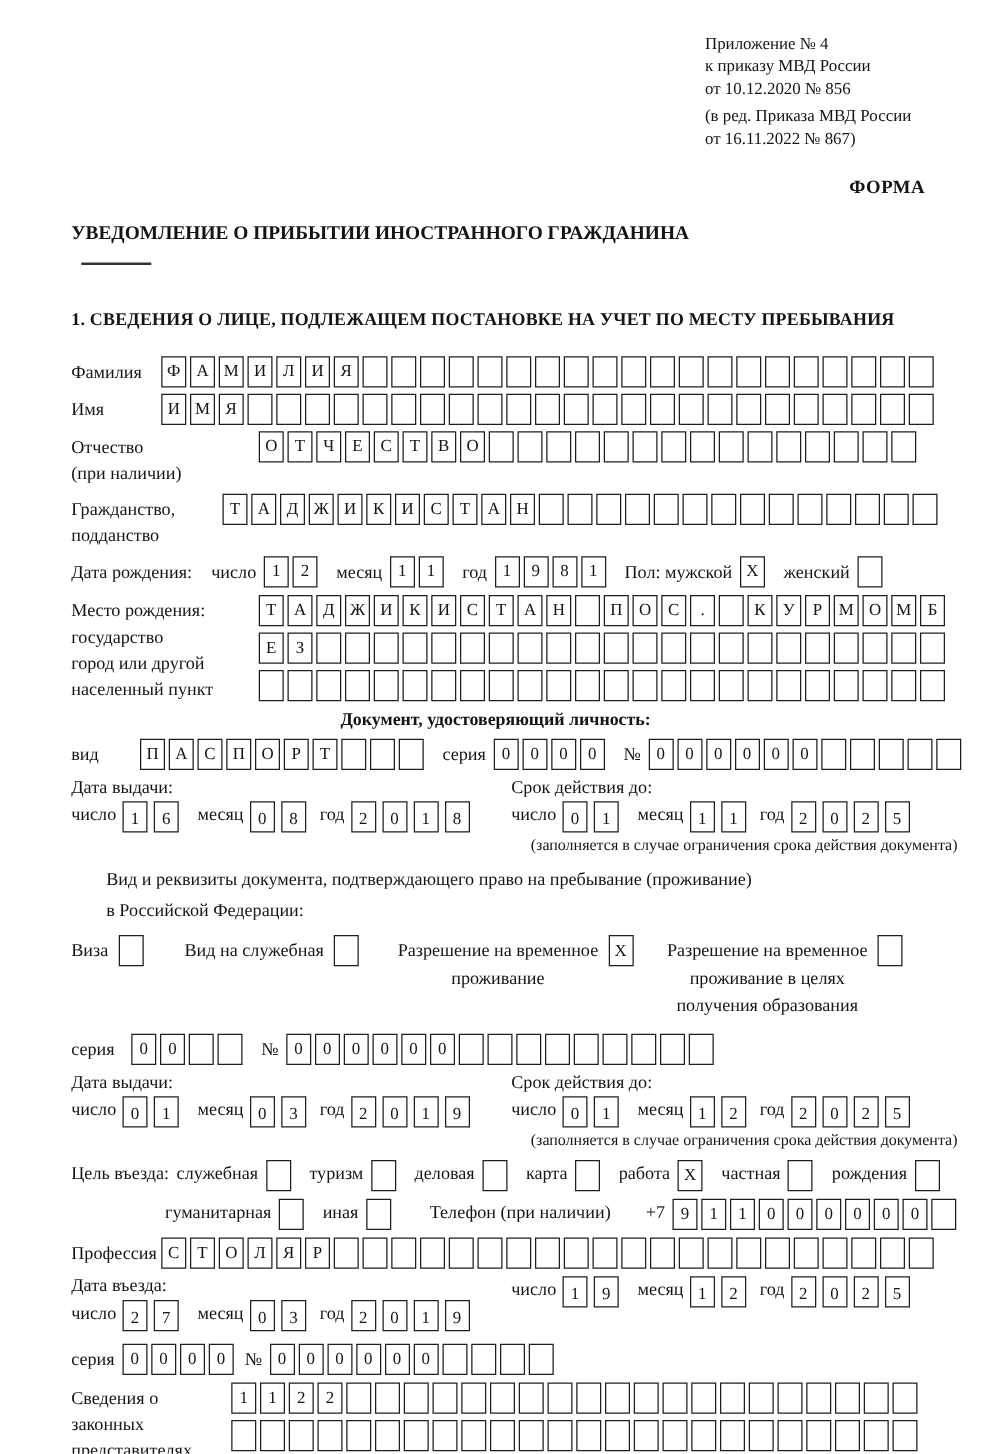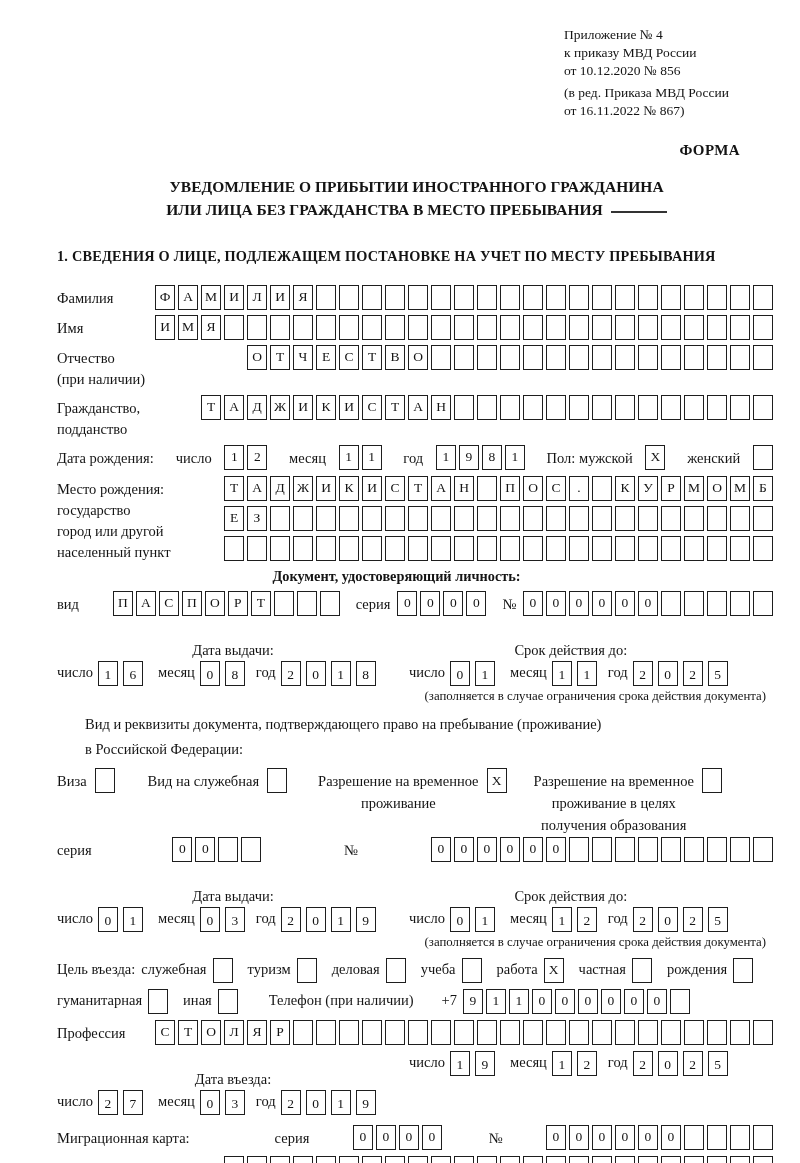--- a/index.html
+++ b/index.html
@@ -6,50 +6,50 @@
   body{width:800px;height:1163px;overflow:hidden;color:#141414;
        font-family:"Liberation Serif","DejaVu Serif",serif;}
   .page{box-sizing:border-box;width:800px;height:1163px;padding:26px 24px 0 57px;}
 
   
   .appendix{width:200px;margin-left:auto;margin-right:12px;font-size:13.5px;line-height:1.32;}
   .appendix .ed{margin-top:5px;}
   .forma{font-weight:bold;font-size:15px;text-align:right;margin:22px 36px 0 0;letter-spacing:.4px;}
 
   
-  .title{margin-top:16px;text-align:center;font-weight:bold;font-size:15.5px;line-height:1.5;}
+  .title{margin-top:16px;font-weight:bold;font-size:15.5px;line-height:1.5;}
   .blank-line{display:inline-block;width:56px;border-bottom:2px solid #333;margin-left:8px;transform:translateY(-2px);}
 
   .section-h{margin-top:26px;margin-bottom:20px;font-weight:bold;font-size:14.3px;letter-spacing:.2px;}
 
   
-  .row{display:flex;align-items:flex-start;margin-bottom:5px;font-size:14.5px;line-height:1.45;justify-content:space-between;}
+  .row{display:flex;align-items:flex-start;margin-bottom:5px;font-size:14.5px;line-height:1.45;}
   .lbl{flex:none;padding-top:3px;}
   .prelines{white-space:pre-line;}
   .cells{display:flex;flex:none;}
   .cell{box-sizing:border-box;flex:none;width:20px;height:25px;margin-right:3px;
         border:1.6px solid #1e1e1e;display:inline-flex;align-items:center;justify-content:center;
         font-size:13.5px;background:#fff;}
   .stack{display:flex;flex-direction:column;gap:5px;}
   .sub{flex:none;padding-top:3px;margin:0 6px 0 12px;}
   .sub.first{margin-left:0;}
   .center-b{text-align:center;font-weight:bold;font-size:14.3px;margin:4px 40px 6px 0;}
 
   
   .daterow{display:flex;margin-top:6px;font-size:14.5px;}
   .dategroup{flex:none;}
-  .dg-title{text-align:center;margin-bottom:2px;margin-top:20px;}
+  .dg-title{text-align:left;margin-bottom:2px;}
   .dg-row{display:flex;align-items:flex-start;}
   .dg-row span{padding-top:3px;margin-right:5px;}
   .note-right{text-align:right;font-size:12.8px;margin:3px 10px 8px 0;}
 
   .para{font-size:14.5px;line-height:1.75;margin-top:4px;margin-left:28px;}
 
   
-  .optrow{display:flex;align-items:flex-start;margin-top:6px;font-size:14.5px;}
+  .optrow{display:flex;align-items:flex-start;margin-top:6px;margin-bottom:10px;font-size:14.5px;}
   .opt{display:flex;align-items:flex-start;}
   .opt .olabel{padding-top:3px;text-align:center;line-height:1.5;}
   .opt .cells{margin-left:8px;}
 
   
   .purline{display:flex;align-items:flex-start;font-size:14.5px;margin-bottom:6px;flex-wrap:nowrap;}
   .purline .plabel{padding-top:3px;margin-right:6px;}
   .purline .gap{width:12px;flex:none;}
 </style>
 </head>
@@ -61,21 +61,21 @@
     <div>Приложение № 4</div>
     <div>к приказу МВД России</div>
     <div>от 10.12.2020 № 856</div>
     <div class="ed">(в ред. Приказа МВД России</div>
     <div>от 16.11.2022 № 867)</div>
   </div>
   <div class="forma">ФОРМА</div>
 
   <div class="title">
     <div>УВЕДОМЛЕНИЕ О ПРИБЫТИИ ИНОСТРАННОГО ГРАЖДАНИНА</div>
-    <div><span>ИЛИ ЛИЦА БЕЗ ГРАЖДАНСТВА В МЕСТО ПРЕБЫВАНИЯ</span><span class="blank-line"></span></div>
+    <div><span class="blank-line"></span></div>
   </div>
 
   <div class="section-h">1. СВЕДЕНИЯ О ЛИЦЕ, ПОДЛЕЖАЩЕМ ПОСТАНОВКЕ НА УЧЕТ ПО МЕСТУ ПРЕБЫВАНИЯ</div>
 
   <div class="row">
     <span class="lbl" style="width:72px">Фамилия</span>
     <div class="cells">
         <span class="cell">Ф</span>
         <span class="cell">А</span>
         <span class="cell">М</span>
@@ -524,42 +524,42 @@
     <span class="plabel">туризм</span>
     <div class="cells">
         <span class="cell"></span>
       </div>
       <span class="gap"></span>
     <span class="plabel">деловая</span>
     <div class="cells">
         <span class="cell"></span>
       </div>
       <span class="gap"></span>
-    <span class="plabel">учеба</span>
+    <span class="plabel">карта</span>
     <div class="cells">
         <span class="cell"></span>
       </div>
       <span class="gap"></span>
     <span class="plabel">работа</span>
     <div class="cells">
         <span class="cell">X</span>
       </div>
       <span class="gap"></span>
     <span class="plabel">частная</span>
     <div class="cells">
         <span class="cell"></span>
       </div>
       <span class="gap"></span>
     <span class="plabel">рождения</span>
     <div class="cells">
         <span class="cell"></span>
       </div>
   </div>
 
-  <div class="purline" style="">
+  <div class="purline" style="margin-left:75px">
     <span class="plabel">гуманитарная</span>
     <div class="cells">
         <span class="cell"></span>
       </div>
       <span class="gap"></span>
     <span class="plabel">иная</span>
     <div class="cells">
         <span class="cell"></span>
       </div>
     <span class="plabel" style="margin-left:28px">Телефон (при наличии)</span>
@@ -651,21 +651,20 @@
             <span class="cell">2</span>
             <span class="cell">0</span>
             <span class="cell">2</span>
             <span class="cell">5</span>
           </div>
       </div>
     </div>
   </div>
 
   <div class="row" style="margin-top:10px">
-    <span class="lbl" style="width:180px">Миграционная карта:</span>
     <span class="sub first">серия</span>
     <div class="cells">
         <span class="cell">0</span>
         <span class="cell">0</span>
         <span class="cell">0</span>
         <span class="cell">0</span>
       </div>
     <span class="sub" style="margin-left:6px">№</span>
     <div class="cells">
         <span class="cell">0</span>

